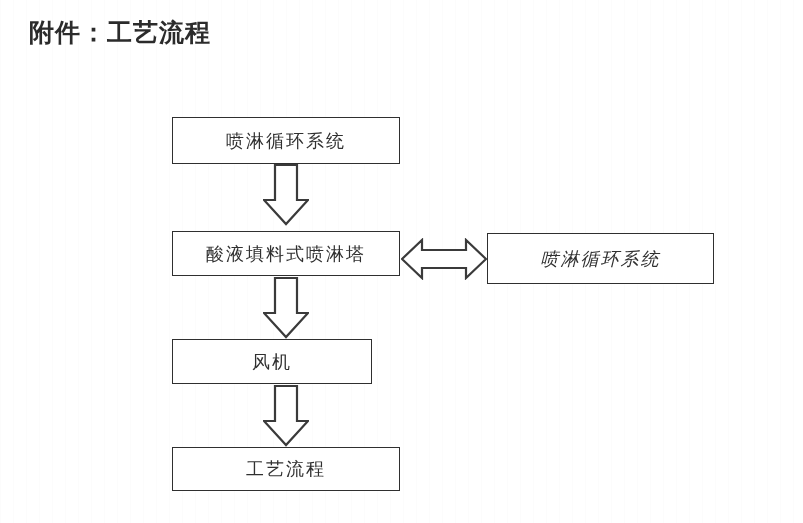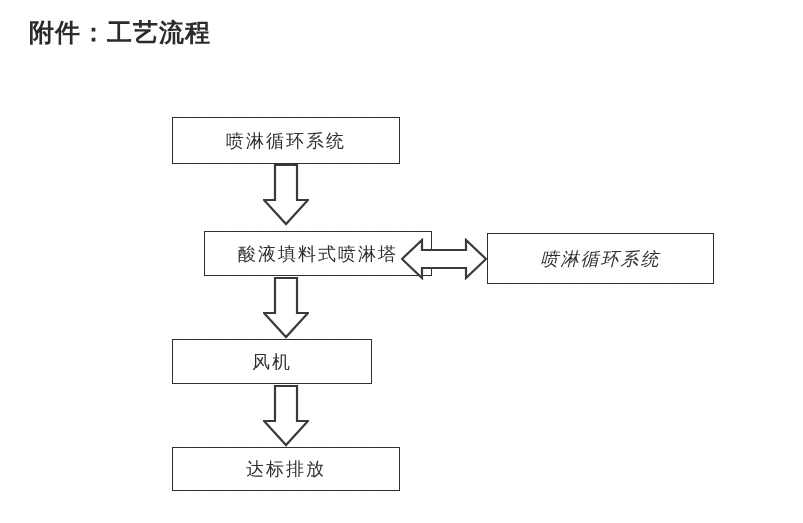--- a/index.html
+++ b/index.html
@@ -45,21 +45,21 @@
     background: #ffffff;
     display: flex;
     align-items: center;
     justify-content: center;
     color: #303030;
     font-size: 18px;
     letter-spacing: 2px;
     white-space: nowrap;
   }
   .flow-box.box-waste   { left: 172px; top: 117px; width: 228px; height: 47px; }
-  .flow-box.box-tower   { left: 172px; top: 231px; width: 228px; height: 45px; margin-left: 32px; }
+  .flow-box.box-tower   { left: 172px; top: 231px; width: 228px; height: 45px; }
   .flow-box.box-cycle   { left: 487px; top: 233px; width: 227px; height: 51px; font-style: italic; }
   .flow-box.box-fan     { left: 172px; top: 339px; width: 200px; height: 45px; }
   .flow-box.box-emit    { left: 172px; top: 447px; width: 228px; height: 44px; }
 
   .arrow-down {
     position: absolute;
     width: 46px;
     height: 62px;
   }
   .arrow-down.arrow-1 { left: 263px; top: 164px; }
@@ -118,16 +118,16 @@
     <span>风机</span>
   </div>
 
   <div class="arrow-down arrow-3">
     <svg viewBox="0 0 46 62" preserveAspectRatio="none" aria-hidden="true">
       <polygon class="arrow-stroke" points="12,1 34,1 34,36 45,36 23,60 1,36 12,36"></polygon>
     </svg>
   </div>
 
   <div class="flow-box box-emit">
-    <span>达标排放</span>
+    <span>工艺流程</span>
   </div>
 
 </div>
 
 </body></html>

